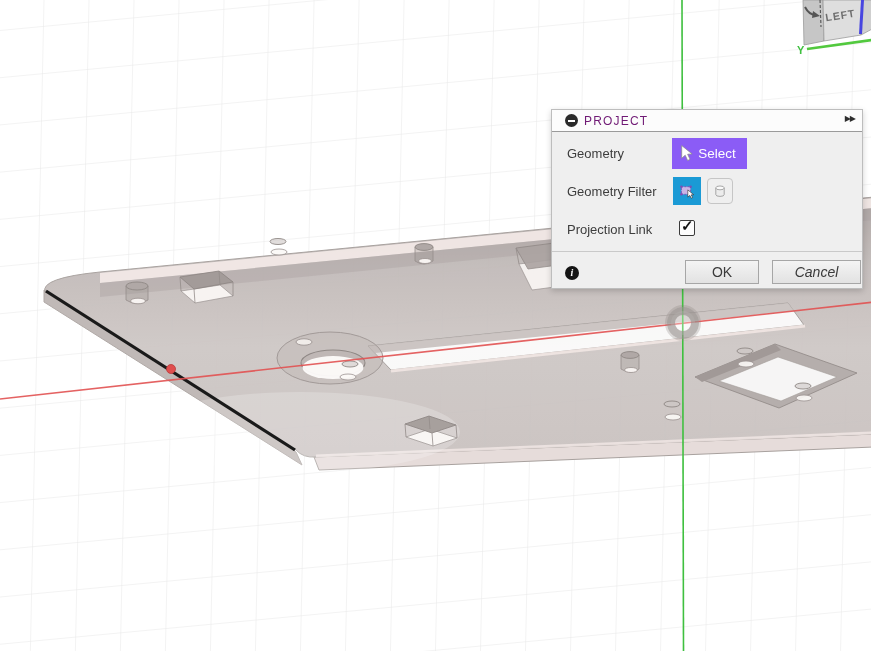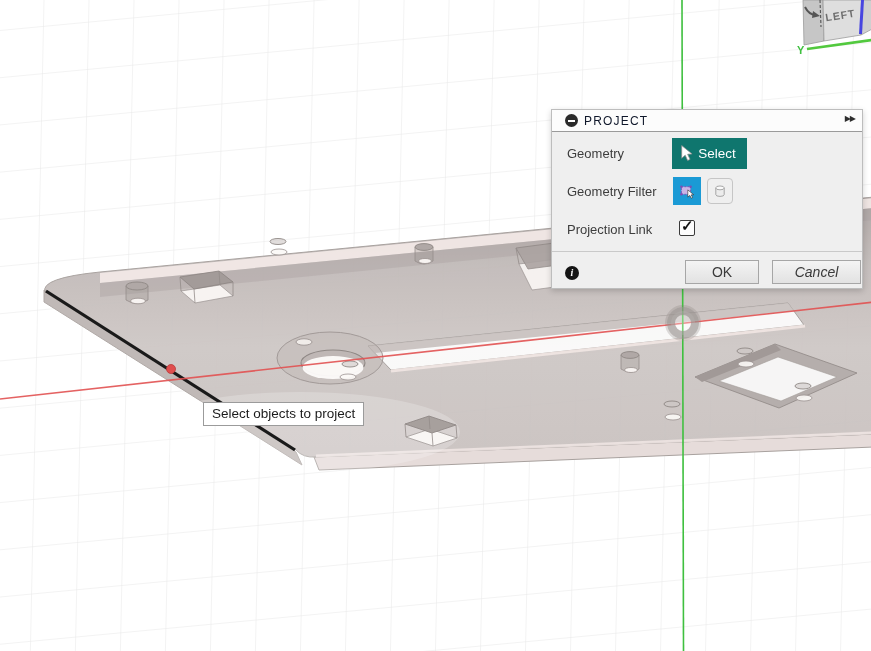--- a/index.html
+++ b/index.html
@@ -12,25 +12,25 @@
     background:#ffffff;border:1px solid #9b9b9b;padding:2px 8px;font-size:13.5px;color:#1c1c1c;
     white-space:nowrap;}
 
   
   .dialog{position:absolute;left:551px;top:109px;width:310px;height:178px;background:#efefef;
     border:1px solid #bdbdbd;box-shadow:0 2px 6px rgba(0,0,0,.18);font-size:13px;color:#3d3d3d;}
   .dlg-header{position:absolute;left:0;top:0;right:0;height:21px;background:#fcfcfc;
     border-bottom:1px solid #9a9a9a;}
   .dlg-dot{position:absolute;left:13px;top:4px;width:13px;height:13px;border-radius:50%;background:#2b2b2b;}
   .dlg-dot::after{content:"";position:absolute;left:3px;top:5.5px;width:7px;height:2px;background:#fff;}
-  .dlg-title{position:absolute;left:32px;top:4px;font-size:12px;color:#0f172a;letter-spacing:1.2px;}
+  .dlg-title{position:absolute;left:32px;top:4px;font-size:12px;color:#701a75;letter-spacing:1.2px;}
   .dlg-ff{position:absolute;right:7px;top:4px;font-size:8px;color:#2e2e2e;letter-spacing:-1px;}
   .dlg-label{position:absolute;left:15px;}
   .btn-select{position:absolute;left:120px;top:28px;width:75px;height:31px;border:none;
-    background:#0f766e;color:#fff;font-size:13.5px;font-family:inherit;display:flex;align-items:center;gap:5px;
+    background:#8b5cf6;color:#fff;font-size:13.5px;font-family:inherit;display:flex;align-items:center;gap:5px;
     justify-content:center;padding:0 4px 0 2px;cursor:pointer;}
   .filter-btn1{position:absolute;left:121px;top:67px;width:28px;height:28px;background:#1b9ad5;border:none;
     display:flex;align-items:center;justify-content:center;cursor:pointer;}
   .filter-btn2{position:absolute;left:155px;top:68px;width:26px;height:26px;background:#efefef;
     border:1px solid #c6c6c6;border-radius:4px;display:flex;align-items:center;justify-content:center;cursor:pointer;}
   .checkbox{position:absolute;left:127px;top:110px;width:14px;height:14px;background:#fcfcfc;
     border:1.5px solid #3a3a3a;border-radius:2px;cursor:pointer;}
   .checkbox span{position:absolute;left:1px;top:-4px;font-size:15px;font-weight:bold;color:#111;}
   .dlg-sep{position:absolute;left:0;right:0;top:141px;height:0;border-top:1px solid #c9c9c9;}
   .info-icon{position:absolute;left:13px;top:156px;width:14px;height:14px;border-radius:50%;background:#141414;
@@ -181,21 +181,20 @@
       <line x1="820" y1="0" x2="821" y2="27" stroke="#555" stroke-width="1.1" stroke-dasharray="3,2"></line>
       <path d="M805,7 Q809,15 816,15" stroke="#555" stroke-width="2" fill="none"></path>
       <path d="M813,11 L820,16 L812,18 Z" fill="#555"></path>
       <line x1="862.5" y1="0" x2="860.5" y2="34" stroke="#4745e0" stroke-width="3"></line>
       <line x1="807" y1="49" x2="872" y2="40" stroke="#52c93e" stroke-width="2.6"></line>
       <text x="841" y="19" transform="rotate(-9 841 19)" text-anchor="middle" font-size="10.5" font-weight="bold" letter-spacing="1" fill="#6e6e6e">LEFT</text>
       <text x="797" y="54" font-size="11" font-weight="bold" fill="#3fc03f">Y</text>
     </g>
   </svg>
 
-  <div class="tooltip">Select objects to project</div>
 
   <div class="dialog">
     <div class="dlg-header">
       <span class="dlg-dot"></span>
       <span class="dlg-title">PROJECT</span>
       <span class="dlg-ff">▶▶</span>
     </div>
 
     <span class="dlg-label" style="top:36px">Geometry</span>
     <button class="btn-select">

